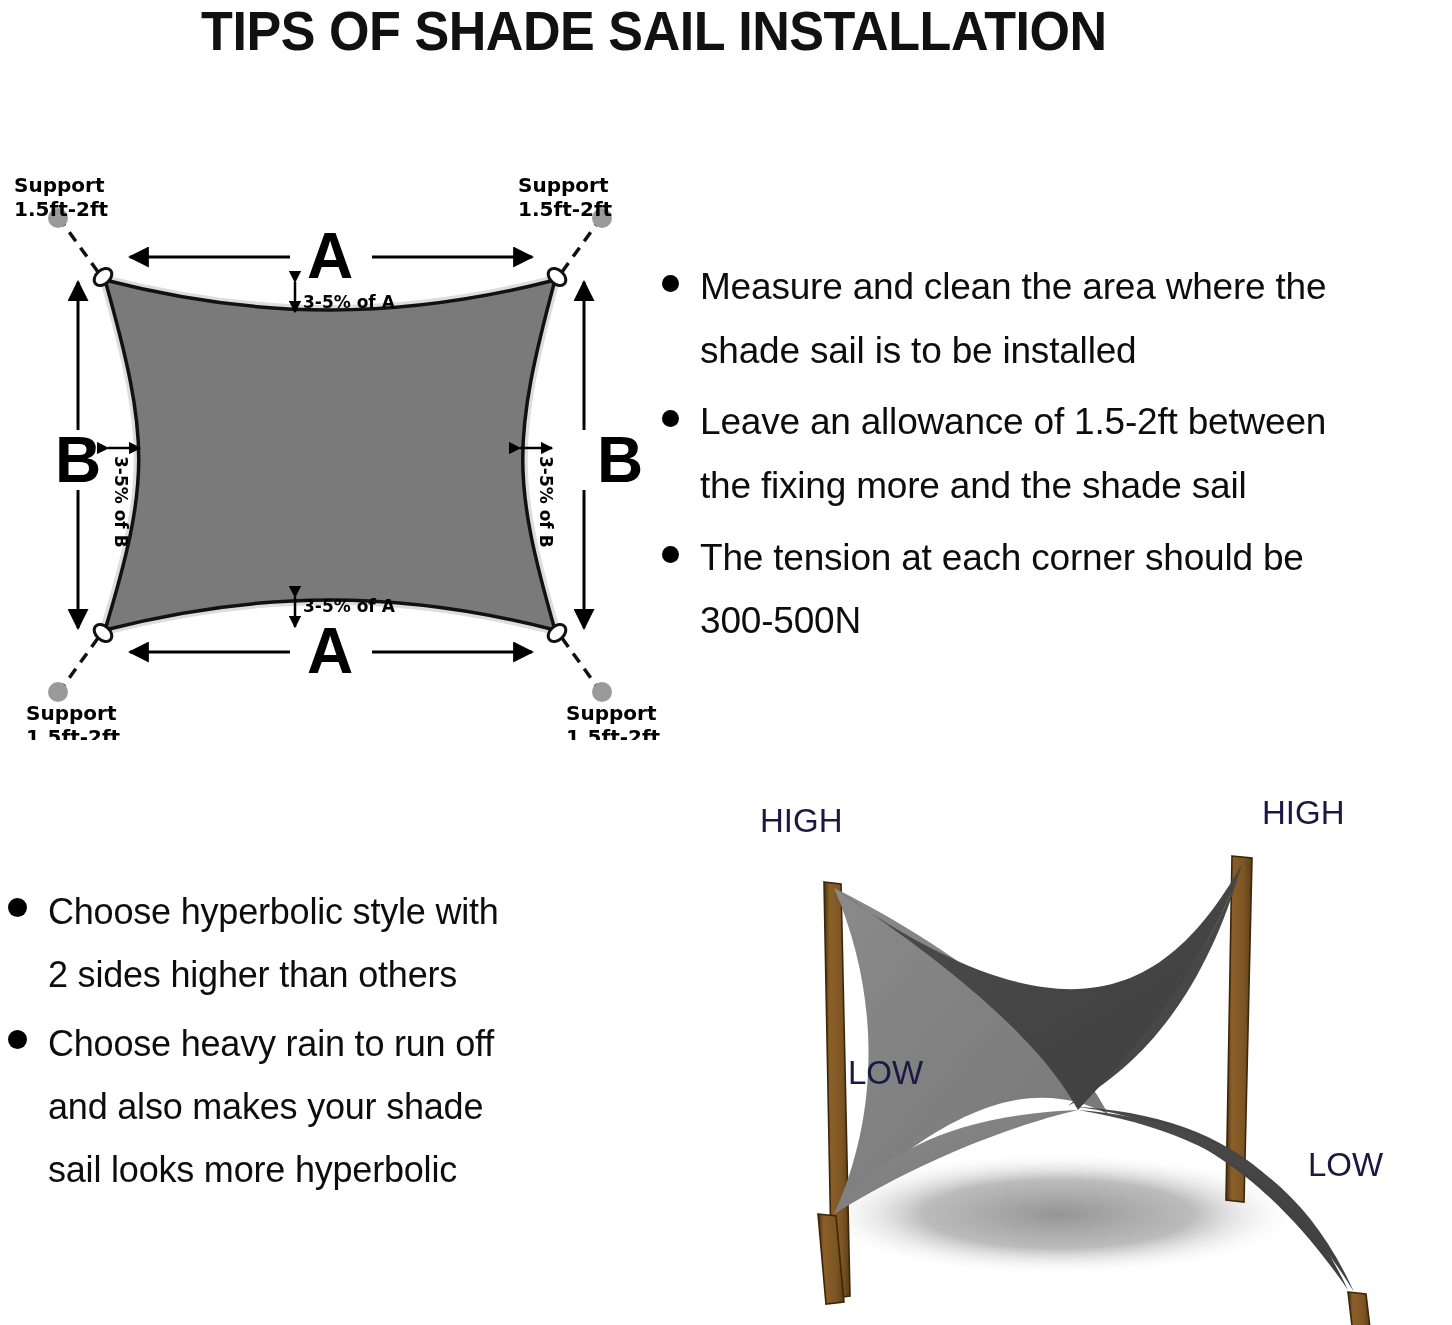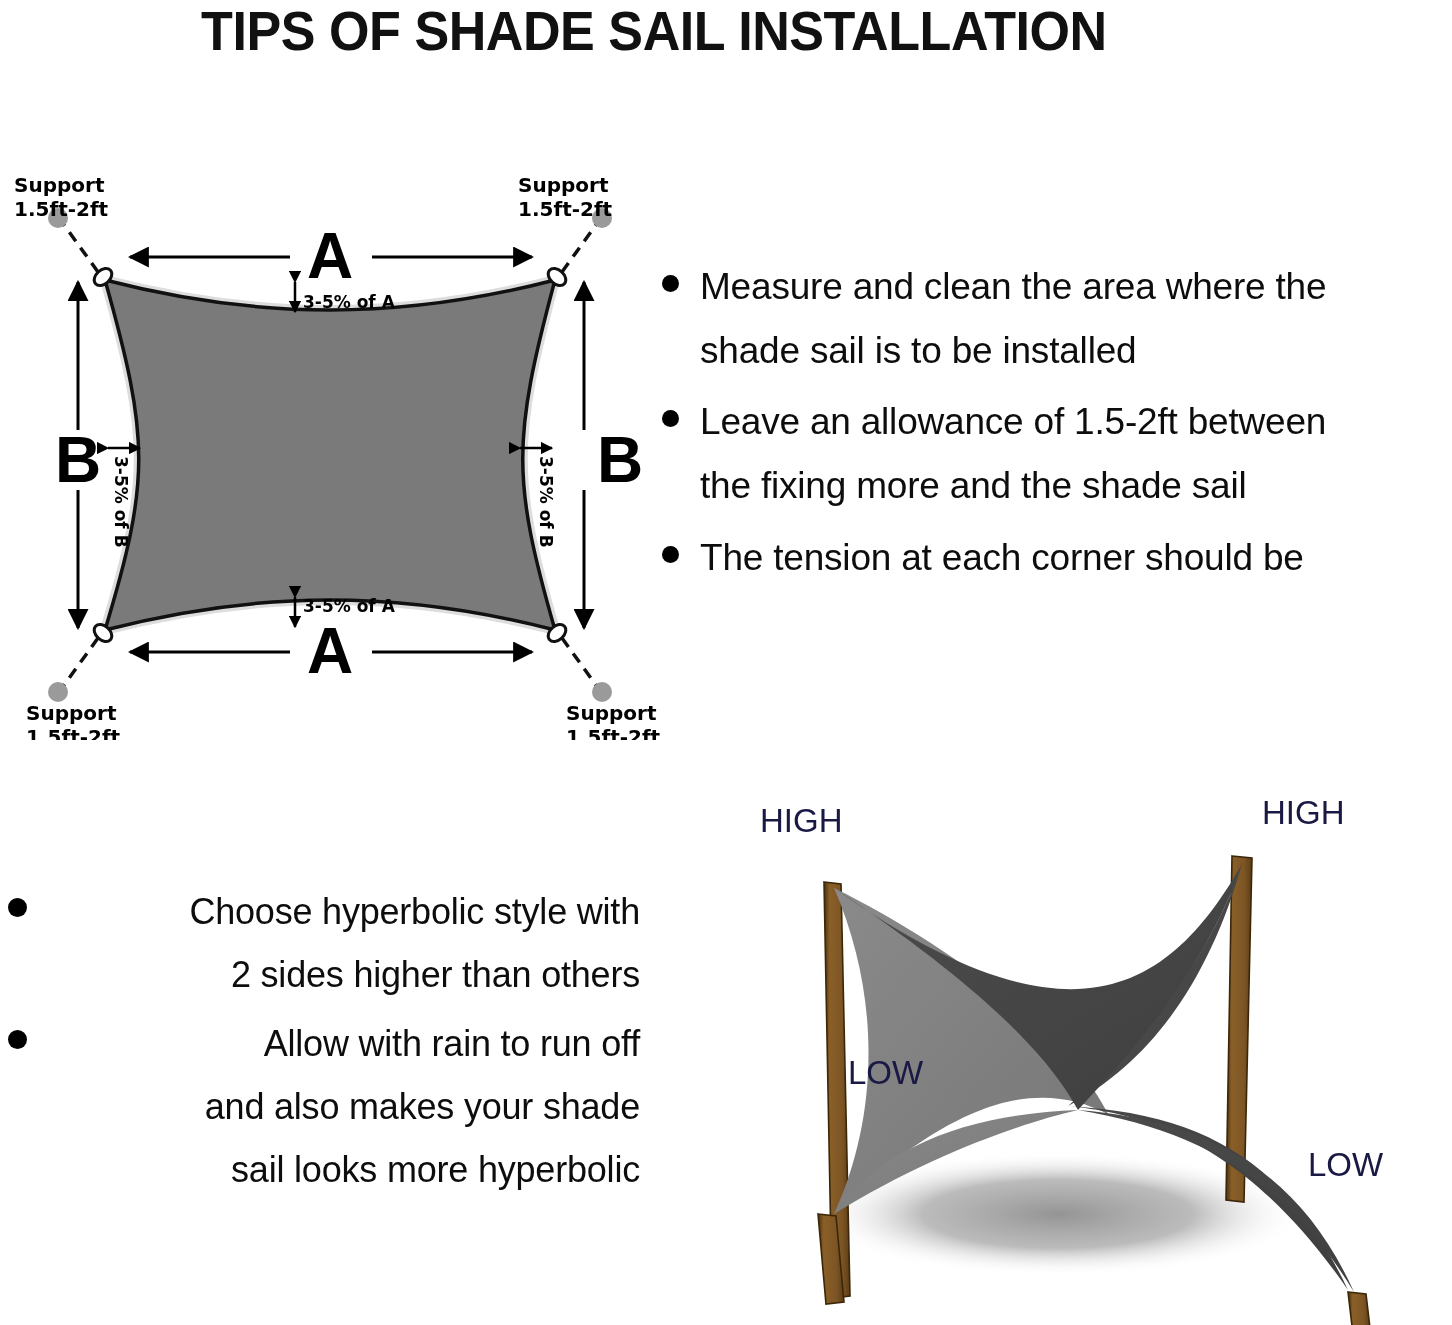--- a/index.html
+++ b/index.html
@@ -68,21 +68,21 @@
     background: #000000;
   }
   .bullet-text {
     display: block;
     font-family: "Liberation Sans", sans-serif;
     font-size: 37px;
     line-height: 1.72;
     color: #0d0d0d;
     letter-spacing: -0.2px;
   }
-  #panel-hyperbolic-list .bullet-item { padding-left: 48px; margin-bottom: 6px; text-align: right; }
+  #panel-hyperbolic-list .bullet-item { padding-left: 48px; margin-bottom: 6px; }
   #panel-hyperbolic-list .bullet-dot  { left: 8px; top: 18px; width: 19px; height: 19px; }
   #panel-hyperbolic-list .bullet-text { font-size: 36px; line-height: 1.75; }
 
   
   svg { display: block; }
   .svg-label-support {
     font-family: "DejaVu Sans", sans-serif;
     font-weight: bold;
     font-size: 20px;
     fill: #000000;
@@ -215,34 +215,35 @@
       <span class="bullet-text">shade sail is to be installed</span>
     </li>
     <li class="bullet-item">
       <span class="bullet-dot"></span>
       <span class="bullet-text">Leave an allowance of 1.5-2ft between</span>
       <span class="bullet-text">the fixing more and the shade sail</span>
     </li>
     <li class="bullet-item">
       <span class="bullet-dot"></span>
       <span class="bullet-text">The tension at each corner should be</span>
+      <span class="bullet-text">300-500N</span>
     </li>
   </ul>
 </div>
 
 <div class="panel" id="panel-hyperbolic-list">
   <ul class="bullet-list">
     <li class="bullet-item">
       <span class="bullet-dot"></span>
       <span class="bullet-text">Choose hyperbolic style with</span>
       <span class="bullet-text">2 sides higher than others</span>
     </li>
     <li class="bullet-item">
       <span class="bullet-dot"></span>
-      <span class="bullet-text">Allow with rain to run off</span>
+      <span class="bullet-text">Choose heavy rain to run off</span>
       <span class="bullet-text">and also makes your shade</span>
       <span class="bullet-text">sail looks more hyperbolic</span>
     </li>
   </ul>
 </div>
 
 <div class="panel" id="panel-hyperbolic-art">
   <svg width="804" height="545" viewBox="0 0 804 545">
     <defs>
       <radialGradient id="groundShadowGrad" cx="50%" cy="50%" r="50%">

